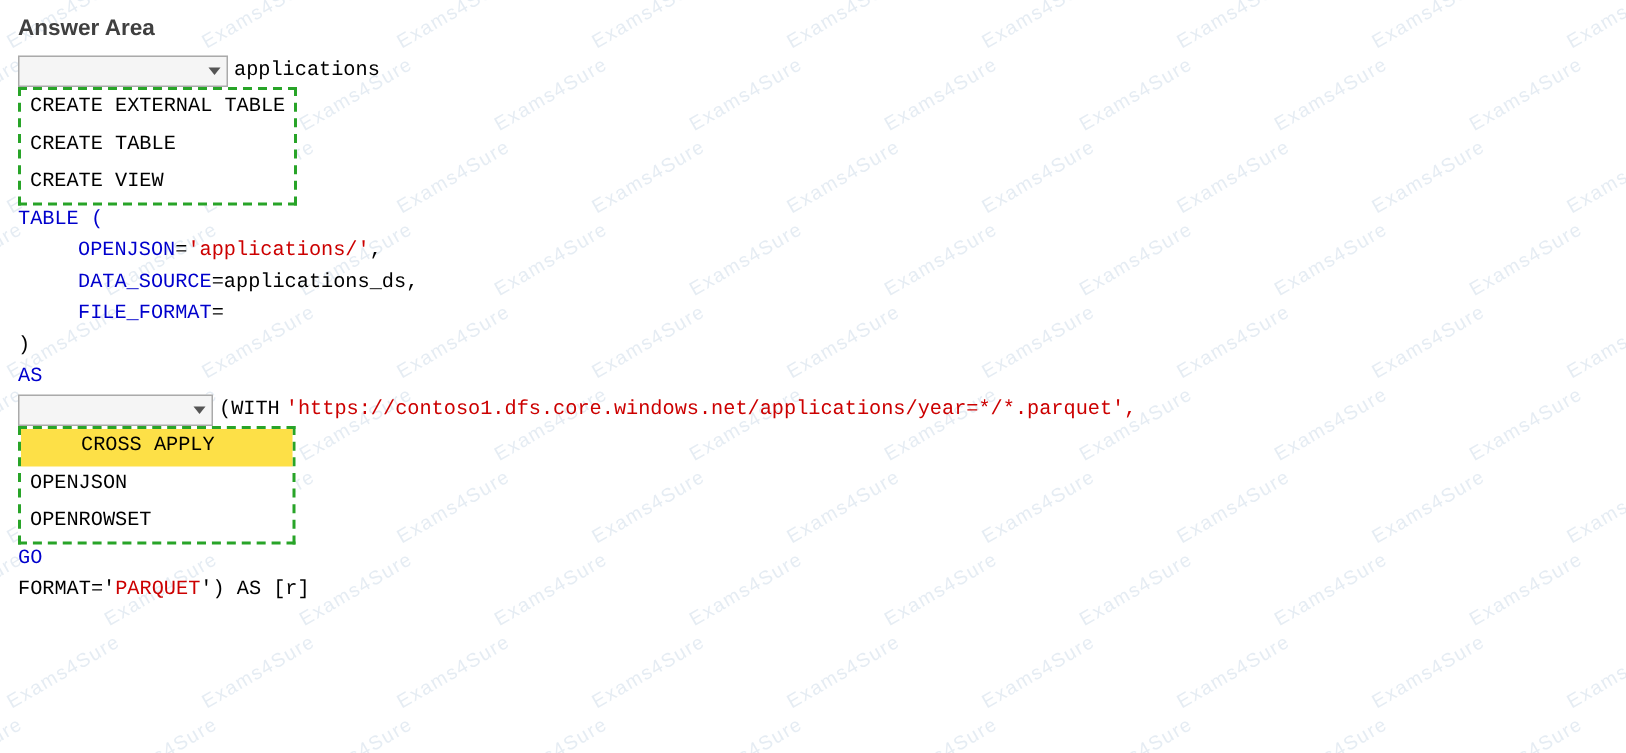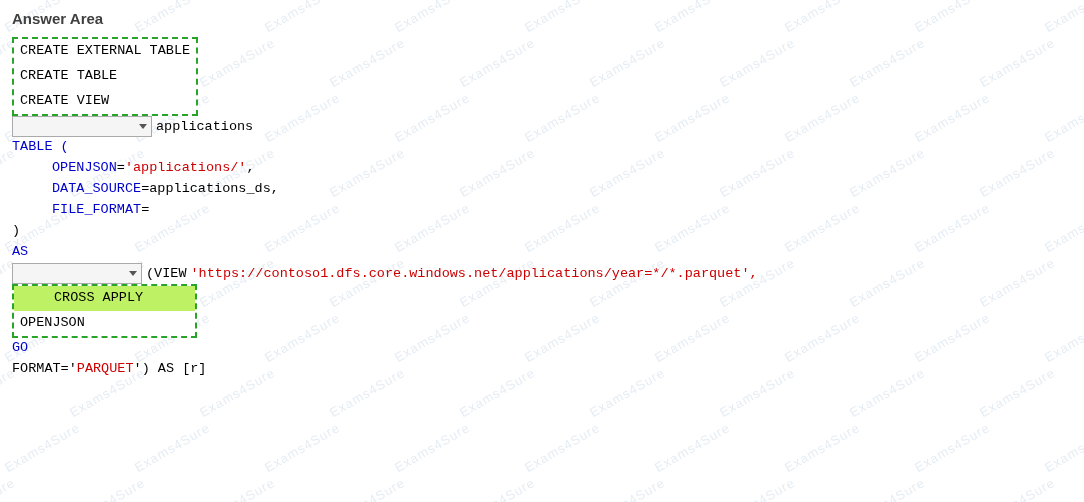--- a/index.html
+++ b/index.html
@@ -69,21 +69,21 @@
     .dropdown-list-item {
       padding: 2px 6px;
       font-family: 'Courier New', Courier, monospace;
       font-size: 13.5px;
       color: #000;
       cursor: pointer;
       white-space: nowrap;
     }
 
     .dropdown-list-item.selected {
-      background: #bef264;
+      background: #fde047;
       padding-left: 40px;
     }
 
     
     .first-dropdown {
       border: 2px dashed #28a428;
       background: #fff;
       display: inline-flex;
       flex-direction: column;
       min-width: 185px;
@@ -218,37 +218,37 @@
     <span class="watermark-text" style="left: 845px; top: 495px;">Exams4Sure   </span>
     <span class="watermark-text" style="left: 975px; top: 495px;">Exams4Sure   </span>
   </div>
 
 <div class="page-content">
 
   <div class="answer-area-title">Answer Area</div>
 
   <div class="code-block">
 
+    <div class="line row-with-dropdown">
+
+      <div class="dropdown-trigger">
+        <span></span>
+        <div class="dropdown-trigger-arrow"></div>
+      </div>
+      <span class="code-after plain">applications</span>
+    </div>
+
     <div class="line">
       <div class="first-dropdown">
         <div class="dropdown-list-item">CREATE EXTERNAL TABLE</div>
         <div class="dropdown-list-item">CREATE TABLE</div>
         <div class="dropdown-list-item">CREATE VIEW</div>
       </div>
     </div>
 
-    <div class="line row-with-dropdown">
-
-      <div class="dropdown-trigger">
-        <span></span>
-        <div class="dropdown-trigger-arrow"></div>
-      </div>
-      <span class="code-after plain">applications</span>
-    </div>
-
     <div class="line">
       <span class="kw-blue">TABLE (</span>
     </div>
 
     <div class="line indent1">
       <span class="kw-blue">OPENJSON</span>
       <span class="plain"> = </span>
       <span class="str-red">'applications/'</span>
       <span class="plain">,</span>
     </div>
@@ -273,28 +273,29 @@
     </div>
 
 
 
     <div class="line row-with-dropdown">
 
       <div class="dropdown-trigger" style="min-width:130px;">
         <span></span>
         <div class="dropdown-trigger-arrow"></div>
       </div>
-      <span class="code-after plain">(VIEW </span>
+      <span class="code-after plain">(WITH </span>
       <span class="code-after str-red">'https://contoso1.dfs.core.windows.net/applications/year=*/*.parquet',</span>
     </div>
 
     <div class="line">
       <div class="first-dropdown">
         <div class="dropdown-list-item selected">CROSS APPLY</div>
         <div class="dropdown-list-item">OPENJSON</div>
+        <div class="dropdown-list-item">OPENROWSET</div>
       </div>
     </div>
 
     <div class="line">
       <span class="kw-blue">GO</span>
     </div>
 
     <div class="line">
       <span class="plain">FORMAT='</span>
       <span class="str-red">PARQUET</span>

